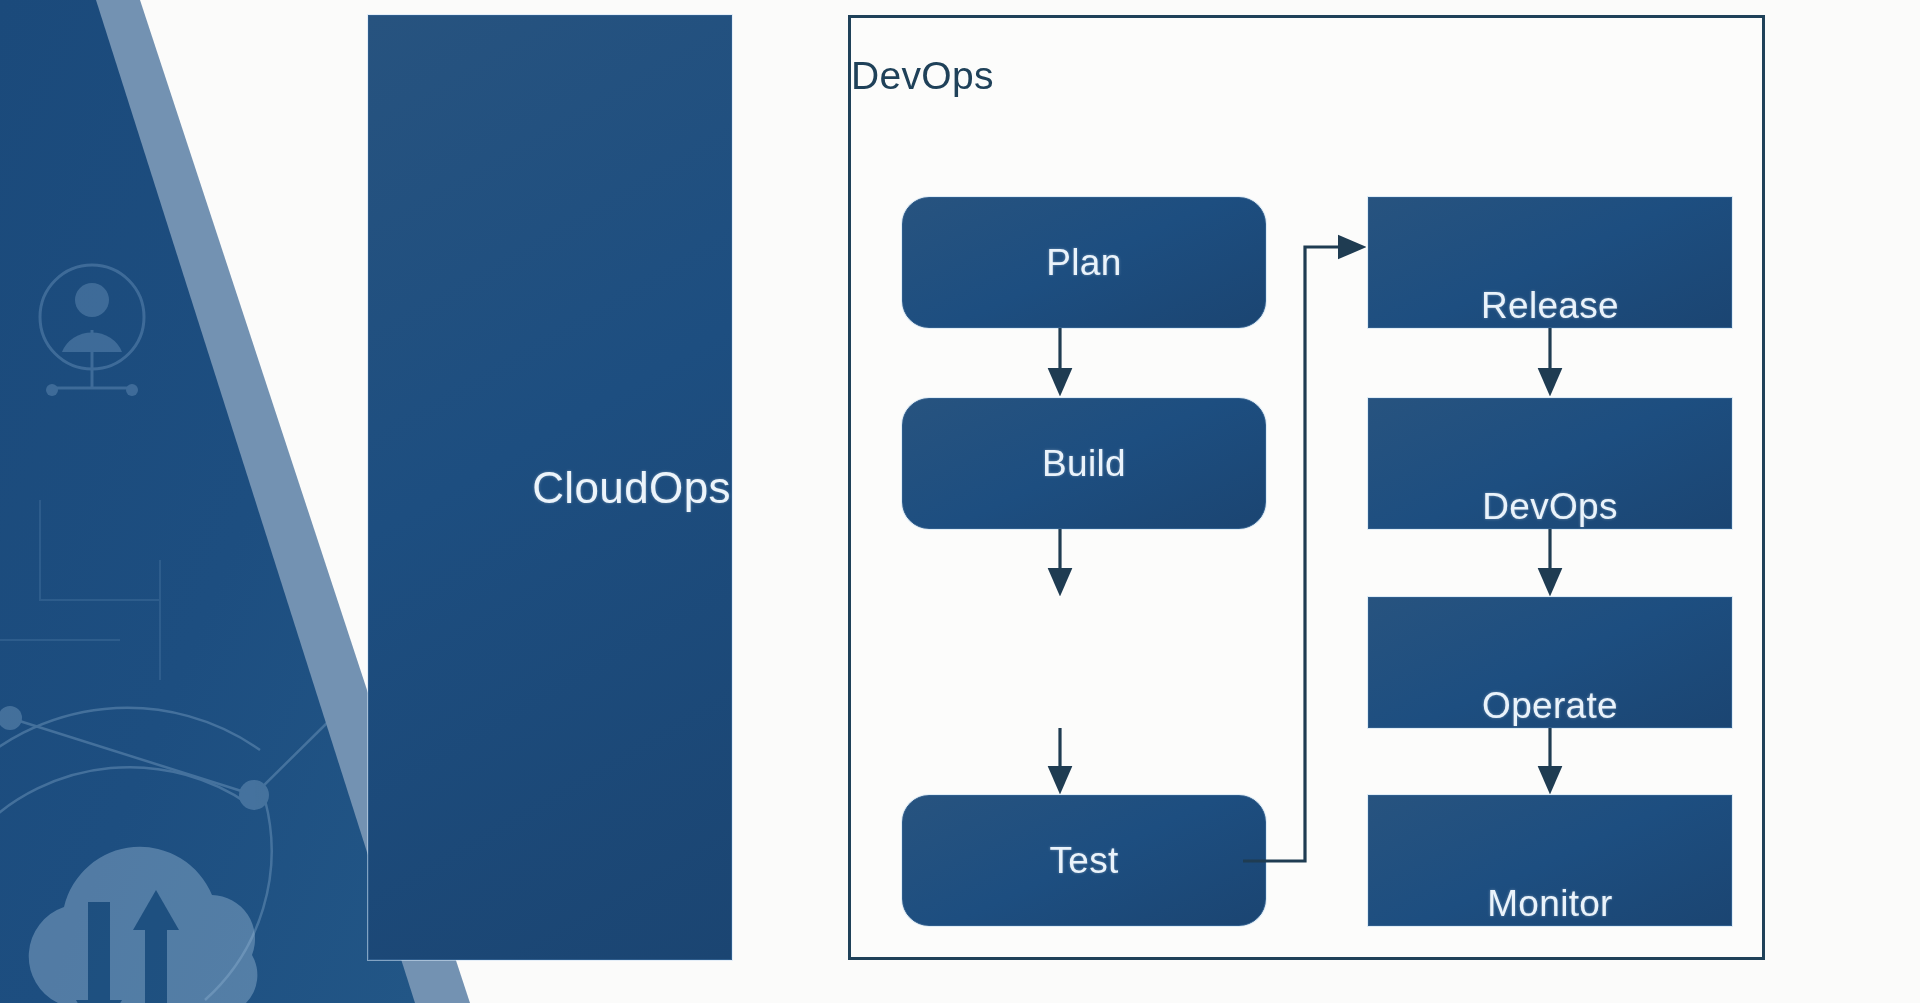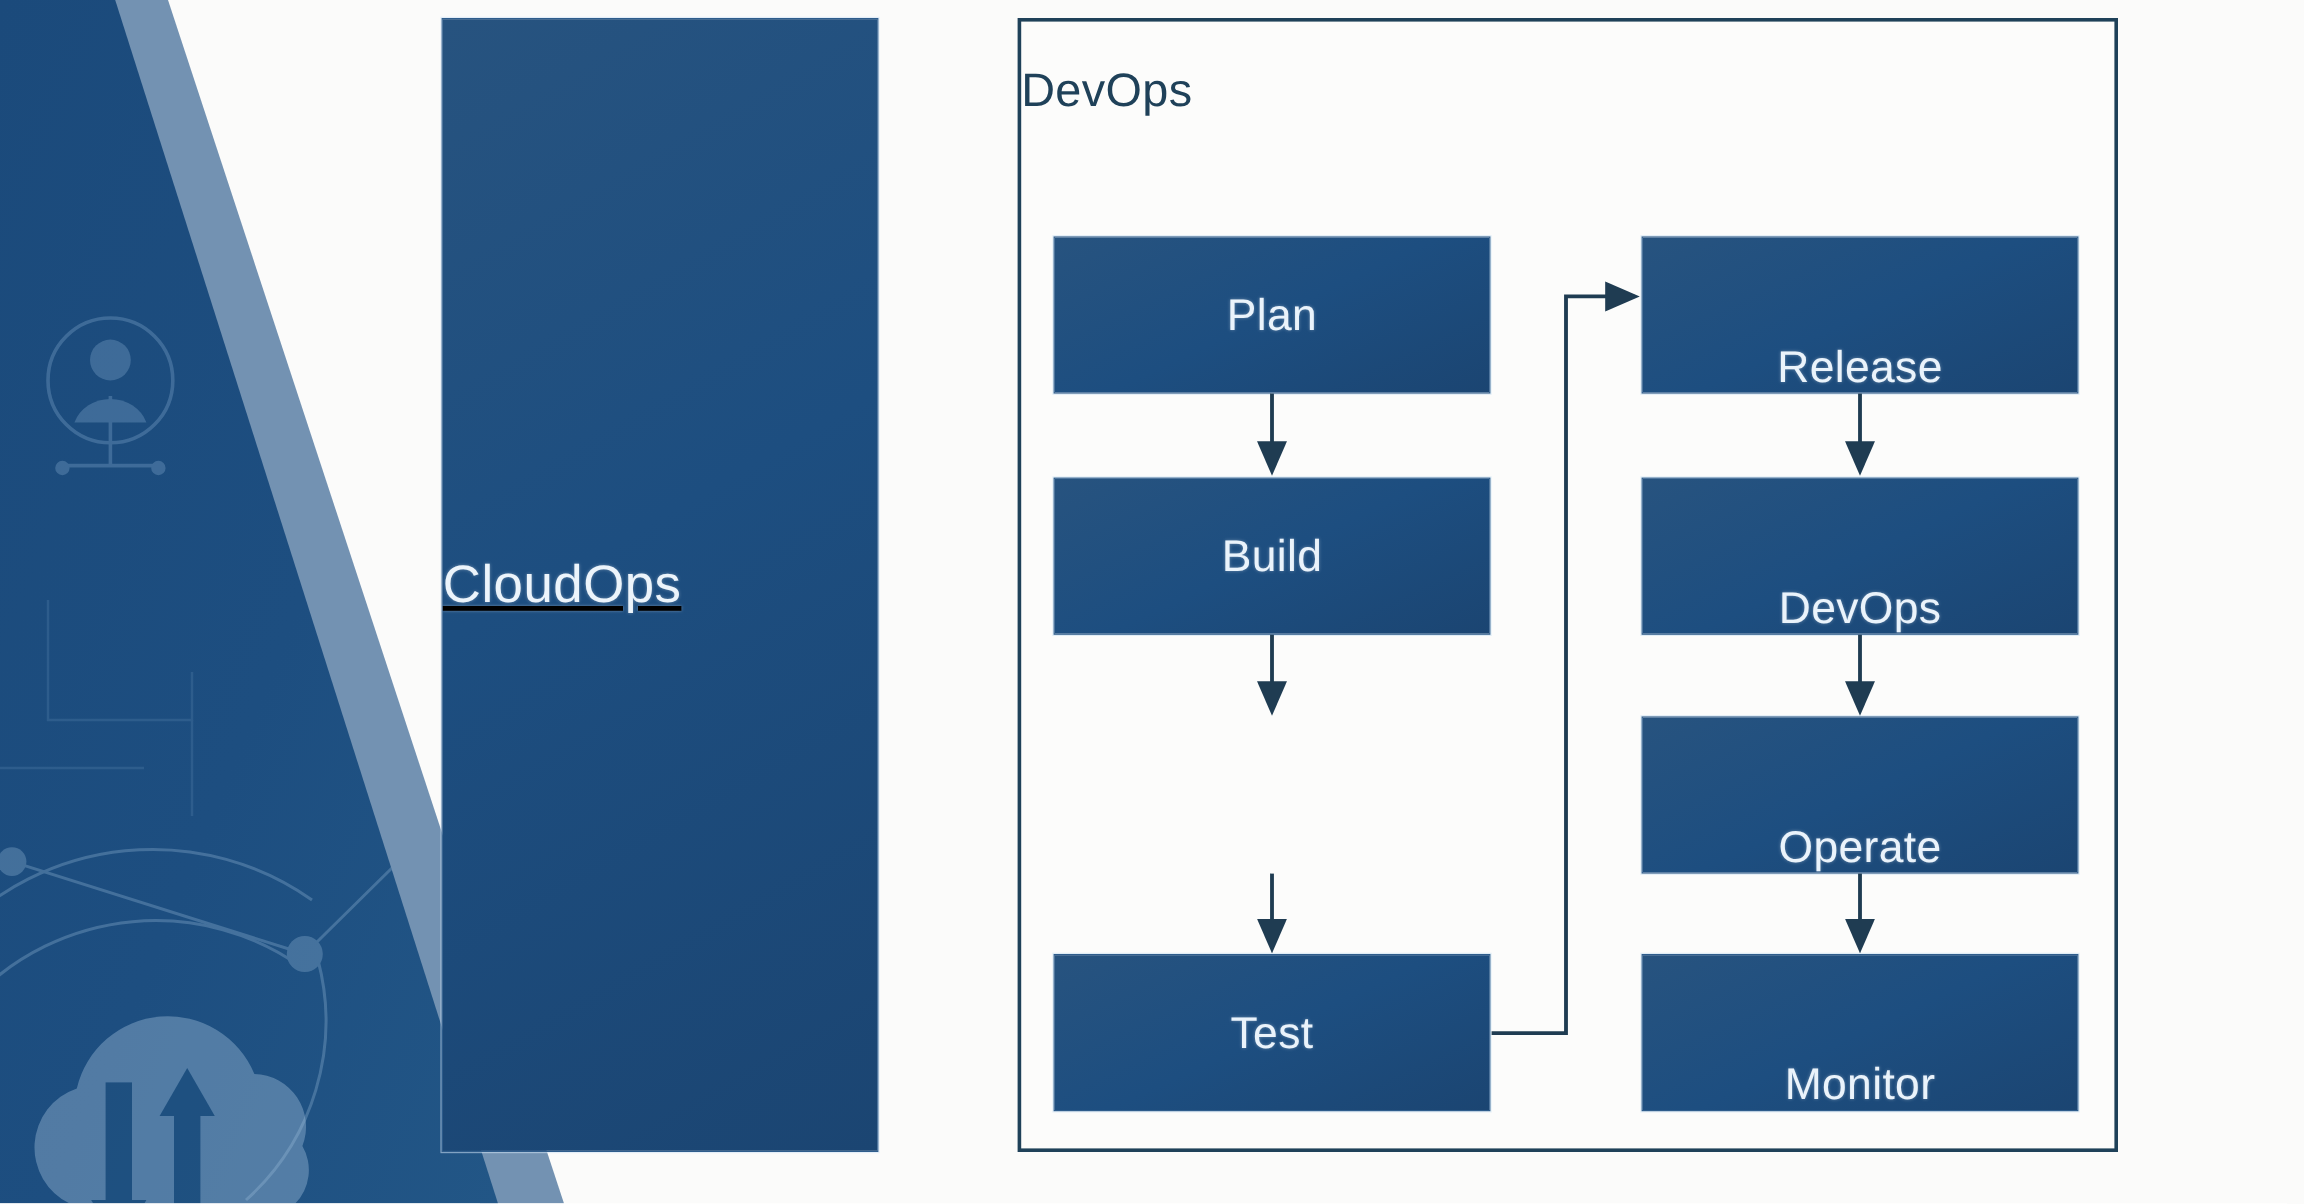--- a/index.html
+++ b/index.html
@@ -39,22 +39,21 @@
     left: 368px;
     top: 15px;
     width: 364px;
     height: 945px;
     background: linear-gradient(150deg, #27537f 0%, #1d4e80 45%, #1b4572 100%);
     border: 1px solid #2f5d8c;
     box-sizing: border-box;
     box-shadow: 0 0 0 1px rgba(210,228,245,.55);
     display: flex;
     align-items: center;
-    justify-content: flex-start;
-    text-decoration: underline;
+    justify-content: flex-end;
   }
   #cloudops-label {
     color: #ecf4fb;
     font-size: 44px;
     letter-spacing: .4px;
     text-shadow: 0 0 3px rgba(255,255,255,.35);
     white-space: nowrap;
   }
 
   
@@ -94,21 +93,21 @@
   }
   .stage-label {
     color: #eaf3fb;
     font-size: 37px;
     letter-spacing: .3px;
     text-shadow: 0 0 3px rgba(255,255,255,.35);
     white-space: nowrap;
   }
 
   
-  .col-left  { left: 878px; }
+  .col-left  { left: 902px; border-radius: 27px; }
   .col-right { left: 1368px; align-items: flex-end; }
   .row-1 { top: 197px; }
   .row-2 { top: 398px; }
   .row-3 { top: 597px; }
   .row-4 { top: 795px; }
 
   
   #connectors {
     position: absolute;
     left: 0;

